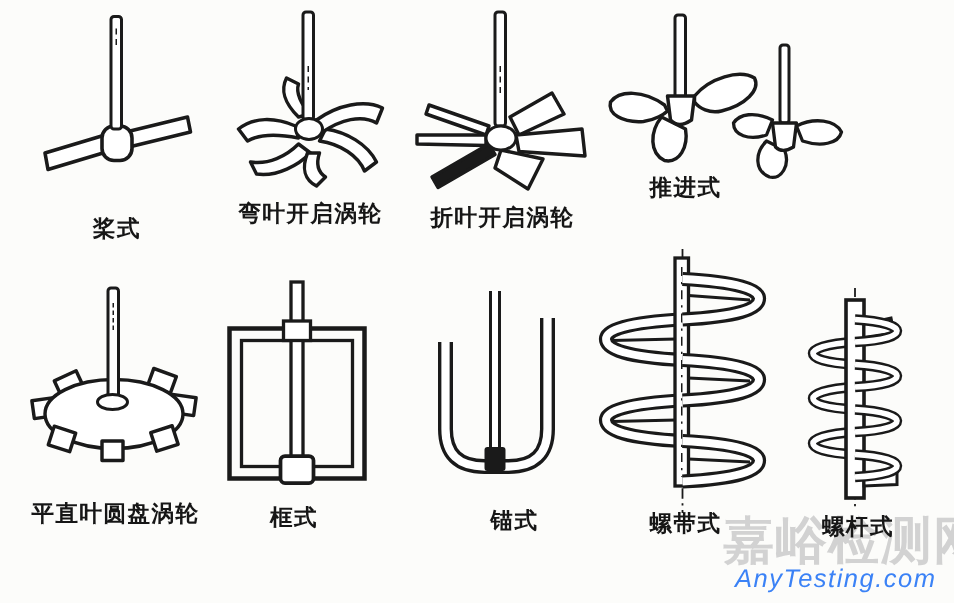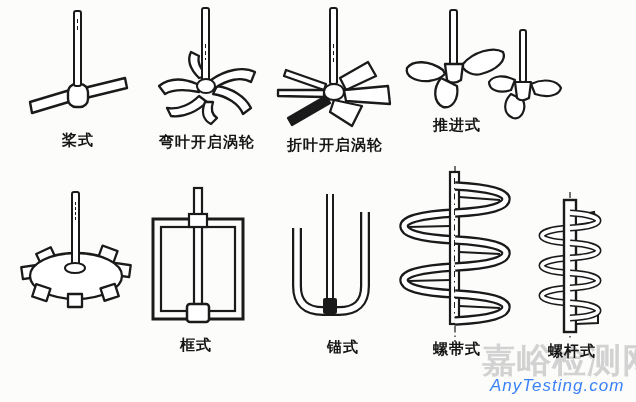--- a/index.html
+++ b/index.html
@@ -182,24 +182,25 @@
         <path d="M42,81 C62,82 70,86 70,88.5 C70,92 62,95 42,96" stroke="#1a1a1a" stroke-width="7"></path>
         <path d="M42,111 C62,112 70,116 70,118.5 C70,122 62,125 42,126" stroke="#1a1a1a" stroke-width="7"></path>
         <path d="M42,21 C62,22 70,26 70,28.5 C70,32 62,35 42,36" stroke="#ffffff" stroke-width="3.8"></path>
         <path d="M42,51 C62,52 70,56 70,58.5 C70,62 62,65 42,66" stroke="#ffffff" stroke-width="3.8"></path>
         <path d="M42,81 C62,82 70,86 70,88.5 C70,92 62,95 42,96" stroke="#ffffff" stroke-width="3.8"></path>
         <path d="M42,111 C62,112 70,116 70,118.5 C70,122 62,125 42,126" stroke="#ffffff" stroke-width="3.8"></path>
       </g>
     </svg>
   </div>
 
-  <div class="lbl" style="left:78px;top:131px;">桨式</div>
+  <div class="lbl" style="left:78px;top:143px;">桨式</div>
   <div class="lbl" style="left:207px;top:133px;">弯叶开启涡轮</div>
   <div class="lbl" style="left:335px;top:136px;text-align:right;">折叶开启涡轮</div>
   <div class="lbl" style="left:457px;top:116px;">推进式</div>
+  <div class="lbl" style="left:77px;top:333px;">平直叶圆盘涡轮</div>
   <div class="lbl" style="left:196px;top:336px;">框式</div>
   <div class="lbl" style="left:343px;top:338px;">锚式</div>
   <div class="lbl" style="left:457px;top:340px;text-align:right;">螺带式</div>
   <div class="lbl" style="left:572px;top:342px;">螺杆式</div>
 
   <div class="wm-site">嘉峪检测网</div>
   <div class="wm-url">AnyTesting.com</div>
 
 </div>
 

